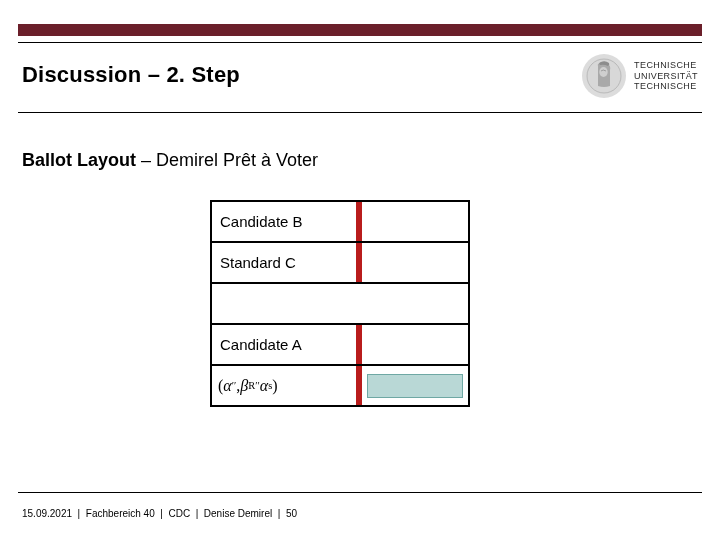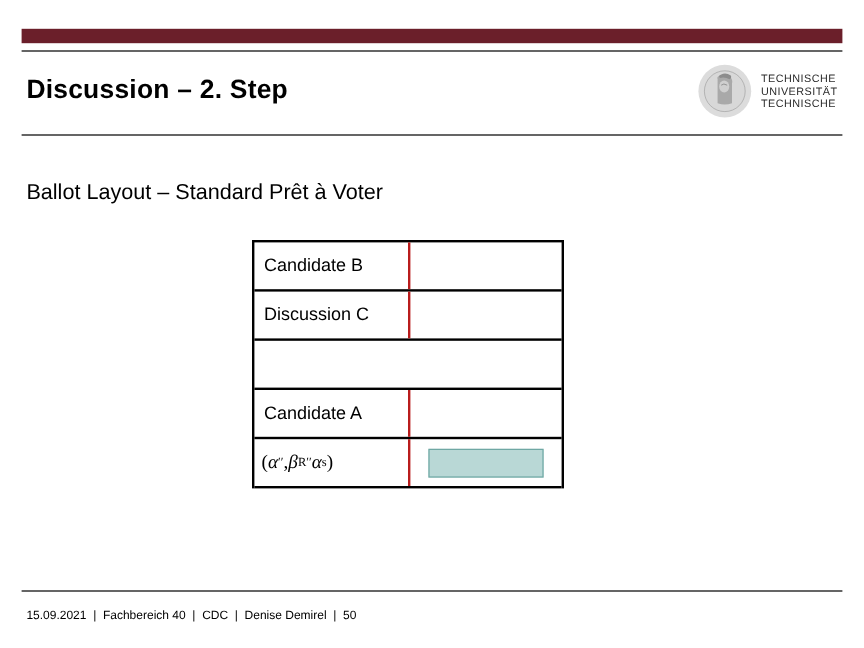--- a/index.html
+++ b/index.html
@@ -9,24 +9,24 @@
   .thinrule { position: absolute; left: 18px; right: 18px; height: 1px; background: #000; }
   .rule-under-top { top: 42px; }
   .rule-under-title { top: 112px; }
   .rule-footer { top: 492px; }
   .title { position: absolute; left: 22px; top: 62px; font-size: 22px; font-weight: bold; letter-spacing: 0.2px; }
   .logo { position: absolute; right: 22px; top: 54px; display: flex; align-items: center; gap: 8px; }
   .logo-seal { width: 44px; height: 44px; border-radius: 50%; background: #dcdcdc; display: flex; align-items: center; justify-content: center; overflow: hidden; }
   .logo-seal svg { width: 36px; height: 36px; }
   .logo-text { font-size: 9px; line-height: 1.15; letter-spacing: 0.4px; color: #2b2b2b; }
   .subtitle { position: absolute; left: 22px; top: 150px; font-size: 18px; }
-  .subtitle .bold { font-weight: normal; }
+  .subtitle .bold { font-weight: bold; }
   .ballot { position: absolute; left: 210px; top: 200px; width: 260px; border: 2px solid #000; border-bottom: none; }
   .row { display: flex; height: 41px; border-bottom: 2px solid #000; }
-  .cell-l { width: 130px; border-right: 2px solid #b91c1c; display: flex; align-items: center; padding-left: 8px; font-size: 15px; }
+  .cell-l { width: 150px; border-right: 6px solid #b91c1c; display: flex; align-items: center; padding-left: 8px; font-size: 15px; }
   .cell-r { flex: 1; }
   .math-row .cell-l { font-family: "Times New Roman", Times, serif; font-size: 16px; padding-left: 6px; }
   .math-row .cell-r { display: flex; align-items: center; justify-content: center; }
   .swatch { width: 96px; height: 24px; background: #b9d8d6; border: 1px solid #6fa8a4; }
   .sup { font-size: 0.65em; vertical-align: super; }
   .sub { font-size: 0.65em; vertical-align: sub; }
   .footer { position: absolute; left: 22px; top: 508px; font-size: 10px; color: #000; }
 </style>
 </head>
 <body>
@@ -51,30 +51,30 @@
     <div class="logo-text">
       <div>TECHNISCHE</div>
       <div>UNIVERSITÄT</div>
       <div>TECHNISCHE</div>
     </div>
   </div>
 
   <div class="thinrule rule-under-title"></div>
 
   <div class="subtitle">
-    <span class="bold">Ballot Layout</span><span> – Standard Prêt à Voter</span>
+    <span class="bold">Ballot Layout</span><span> – Demirel Prêt à Voter</span>
   </div>
 
   <div class="ballot">
     <div class="row">
       <div class="cell-l">Candidate B</div>
       <div class="cell-r"></div>
     </div>
     <div class="row">
-      <div class="cell-l">Discussion C</div>
+      <div class="cell-l">Standard C</div>
       <div class="cell-r"></div>
     </div>
     <div class="row">
       <div class="cell-r"></div>
     </div>
     <div class="row">
       <div class="cell-l">Candidate A</div>
       <div class="cell-r"></div>
     </div>
     <div class="row math-row">

